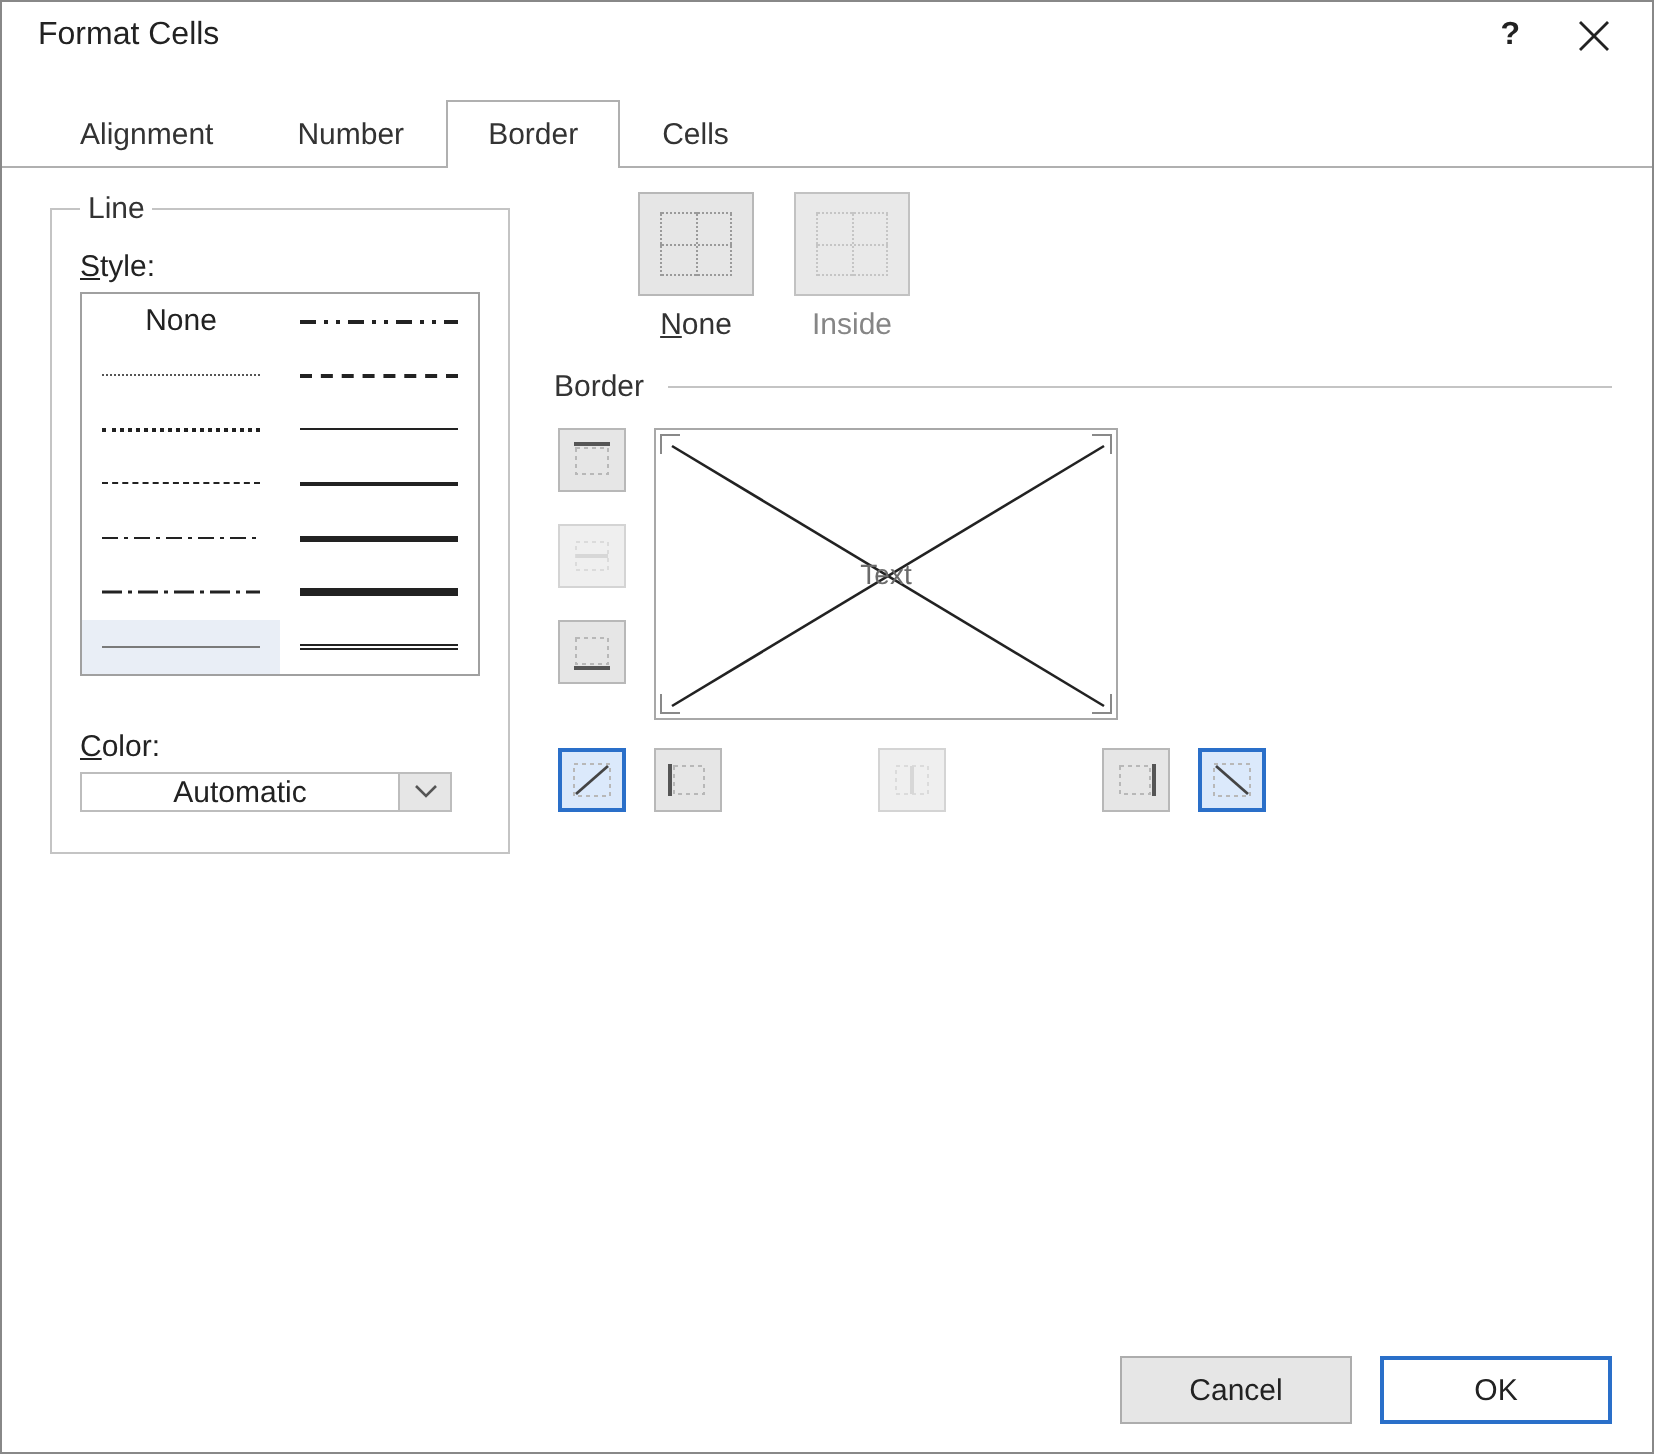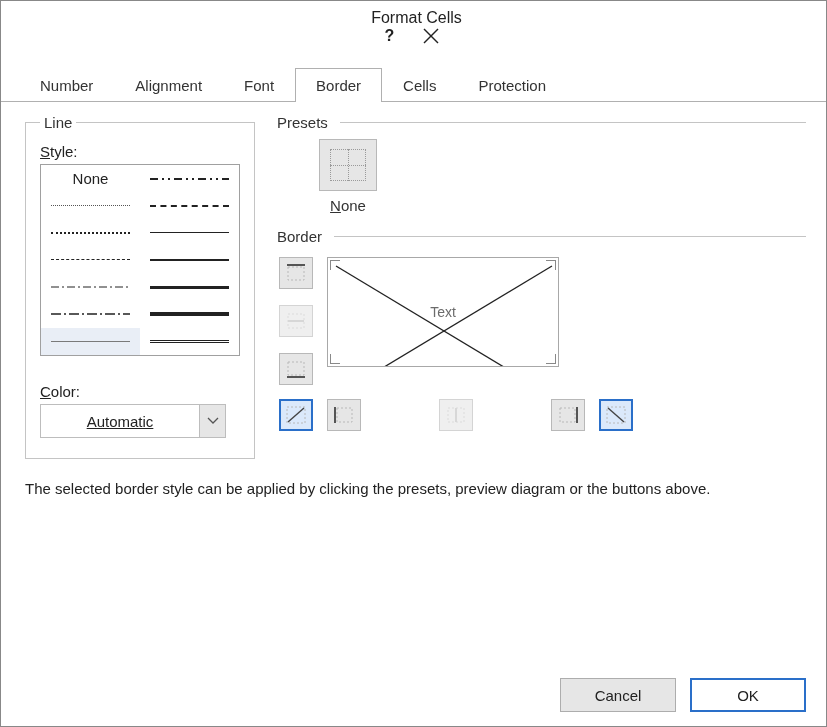--- a/index.html
+++ b/index.html
@@ -1,58 +1,58 @@
 <!DOCTYPE html>
 <html><head>
 <meta charset="utf-8">
 <style>
   * { box-sizing: border-box; font-family: "Segoe UI", Tahoma, sans-serif; }
   body { margin: 0; background: #fff; width: 827px; height: 727px; border: 1px solid #888; position: relative; font-size: 15px; color: #222; }
-  .titlebar { display: flex; align-items: center; justify-content: space-between; padding: 8px 12px 12px 18px; flex-direction: column; }
+  .titlebar { display: flex; align-items: center; justify-content: space-between; padding: 8px 12px 12px 18px; }
   .title { font-size: 16px; }
   .titlebar-controls { display: flex; gap: 28px; align-items: center; padding-right: 8px; }
   .titlebar-controls span { font-size: 16px; }
   .close-x svg { width: 18px; height: 18px; display: block; }
   .tabs { display: flex; align-items: flex-end; padding-left: 18px; margin-top: 10px; border-bottom: 1px solid #b0b0b0; }
   .tab { padding: 8px 20px; border: 1px solid transparent; border-bottom: none; position: relative; top: 1px; color: #333; }
   .tab.active { border-color: #b0b0b0; background: #fff; border-radius: 0; }
   .content { padding: 12px 20px 0 24px; }
   fieldset.group { border: 1px solid #c4c4c4; padding: 12px 14px 20px 14px; margin: 0; }
   fieldset.group > legend { padding: 0 4px; color: #333; font-size: 15px; margin-top: 12px; }
   .row-main { display: flex; gap: 22px; }
   .line-col { width: 230px; }
   .label-underline { color: #222; }
   .label-underline .u { text-decoration: underline; }
   .style-box { width: 200px; height: 192px; border: 1px solid #a0a0a0; margin-top: 4px; display: flex; }
   .style-col { width: 50%; display: flex; flex-direction: column; }
   .sb-cell { flex: 1; display: flex; align-items: center; justify-content: center; position: relative; }
   .sb-none { font-size: 15px; text-align: center; width: 100%; }
   .style-line { width: 80%; height: 0; }
   .color-label { margin-top: 27px; }
-  .color-select { margin-top: 4px; width: 186px; height: 34px; display: flex; align-items: center; border: 1px solid #bdbdbd; background: #fff; text-decoration: underline; }
+  .color-select { margin-top: 4px; width: 186px; height: 20px; display: flex; align-items: center; border: 1px solid #bdbdbd; background: #fff; }
   .color-select .txt { flex: 1; text-align: center; }
   .color-select .dd { width: 26px; height: 100%; display: flex; align-items: center; justify-content: center; border-left: 1px solid #bdbdbd; background: #e6e6e6; }
   .color-select .dd svg { width: 12px; height: 8px; }
   .presets-col { flex: 1; }
   .section-header { display: flex; align-items: center; gap: 12px; color: #333; margin-bottom: 8px; }
   .section-header .rule { flex: 1; height: 1px; background: #c4c4c4; }
   .preset-row { display: flex; gap: 20px; margin-left: 42px; margin-bottom: 14px; }
   .preset-item { display: flex; flex-direction: column; align-items: center; gap: 6px; }
   .preset-btn { width: 58px; height: 52px; background: #e6e6e6; border: 1px solid #b8b8b8; display: flex; align-items: center; justify-content: center; }
   .preset-label { font-size: 15px; color: #333; }
   .preset-label.disabled { color: #868686; }
   .mini-grid { width: 36px; height: 32px; position: relative; }
   .mini-grid .outer { position: absolute; inset: 0; }
   .mini-grid .cross-h { position: absolute; top: 50%; left: 0; right: 0; height: 1px; }
   .mini-grid .cross-v { position: absolute; left: 50%; top: 0; bottom: 0; width: 1px; }
   .border-area { display: flex; gap: 14px; margin-left: 2px; }
   .border-left-btns { display: flex; flex-direction: column; gap: 16px; padding-top: 4px; }
   .sq-btn { width: 34px; height: 32px; background: #e6e6e6; border: 1px solid #b8b8b8; display: flex; align-items: center; justify-content: center; position: relative; }
   .sq-btn.selected { background: #dbe9fb; border: 2px solid #2a6fc9; }
-  .preview { width: 232px; height: 110px; border: 1px solid #a8a8a8; position: relative; background: #fff; margin-top: 4px; }
+  .preview { width: 232px; height: 146px; border: 1px solid #a8a8a8; position: relative; background: #fff; margin-top: 4px; }
   .preview .corner { position: absolute; width: 10px; height: 10px; border-color: #898989; }
   .preview .tl { top: 2px; left: 2px; border-top: 1px solid #898989; border-left: 1px solid #898989; }
   .preview .tr { top: 2px; right: 2px; border-top: 1px solid #898989; border-right: 1px solid #898989; }
   .preview .bl { bottom: 2px; left: 2px; border-bottom: 1px solid #898989; border-left: 1px solid #898989; }
   .preview .br { bottom: 2px; right: 2px; border-bottom: 1px solid #898989; border-right: 1px solid #898989; }
   .preview svg { position: absolute; inset: 0; width: 100%; height: 100%; }
   .preview .ptxt { position: absolute; top: 50%; left: 50%; transform: translate(-50%, -50%); font-size: 14px; color: #6b6b6b; }
   .border-bottom-btns { display: flex; gap: 14px; margin-top: 14px; margin-left: 2px; align-items: center; }
   .spacer-wide { width: 50px; }
   .help-text { margin-top: 20px; color: #222; line-height: 1.35; }
@@ -71,26 +71,24 @@
     <span class="close-x">
       <svg viewBox="0 0 18 18">
           <line x1="2" y1="2" x2="16" y2="16" stroke="#222" stroke-width="1.4"></line>
           <line x1="16" y1="2" x2="2" y2="16" stroke="#222" stroke-width="1.4"></line>
         </svg>
     </span>
   </div>
 </div>
 
 <div class="tabs">
+  <div class="tab">Alignment</div>
   <div class="tab">Number</div>
-  <div class="tab">Alignment</div>
-  <div class="tab">Font</div>
   <div class="tab active">Border</div>
   <div class="tab">Cells</div>
-  <div class="tab">Protection</div>
 </div>
 
 <div class="content">
   <div class="row-main">
 
     <fieldset class="group line-col">
       <legend>Line</legend>
       <div class="label-underline"><span class="u">S</span><span>tyle:</span></div>
       <div class="style-box">
         <div class="style-col">
@@ -151,34 +149,40 @@
         <div class="txt">Automatic</div>
         <div class="dd">
           <svg viewBox="0 0 12 8">
               <polyline points="1,1 6,6 11,1" fill="none" stroke="#555" stroke-width="1.3"></polyline>
             </svg>
         </div>
       </div>
     </fieldset>
 
     <div class="presets-col">
-      <div class="section-header">
-          <span>Presets</span>
-          <div class="rule"></div>
-        </div>
       <div class="preset-row">
         <div class="preset-item">
           <div class="preset-btn">
             <div class="mini-grid">
                 <div class="outer" style="border:1px dotted #9a9a9a;"></div>
                 <div class="cross-h" style="border-top:1px dotted #9a9a9a;"></div>
                 <div class="cross-v" style="border-left:1px dotted #9a9a9a;"></div>
               </div>
           </div>
           <div class="preset-label"><span class="u" style="text-decoration:underline;">N</span>one</div>
+        </div>
+        <div class="preset-item">
+          <div class="preset-btn" style="opacity:0.85;">
+            <div class="mini-grid">
+                <div class="outer" style="border:1px dotted #bcbcbc;"></div>
+                <div class="cross-h" style="border-top:1px dotted #bcbcbc;"></div>
+                <div class="cross-v" style="border-left:1px dotted #bcbcbc;"></div>
+              </div>
+          </div>
+          <div class="preset-label disabled">Inside</div>
         </div>
       </div>
 
       <div class="section-header">
           <span>Border</span>
           <div class="rule"></div>
         </div>
 
       <div class="border-area">
         <div class="border-left-btns">
@@ -246,19 +250,18 @@
         <div class="sq-btn selected">
           <div class="mini-icon"><svg width="22" height="20">
                 <rect x="2" y="2" width="18" height="16" fill="none" stroke="#b8b8b8" stroke-dasharray="2 2"></rect>
                 <line x1="3" y1="3" x2="19" y2="17" stroke="#444" stroke-width="1.4"></line>
               </svg></div>
         </div>
       </div>
     </div>
   </div>
 
-  <div class="help-text">The selected border style can be applied by clicking the presets, preview diagram or the buttons above.</div>
 </div>
 
 <div class="footer">
   <div class="btn">Cancel</div>
   <div class="btn primary">OK</div>
 </div>
 
 </body></html>

